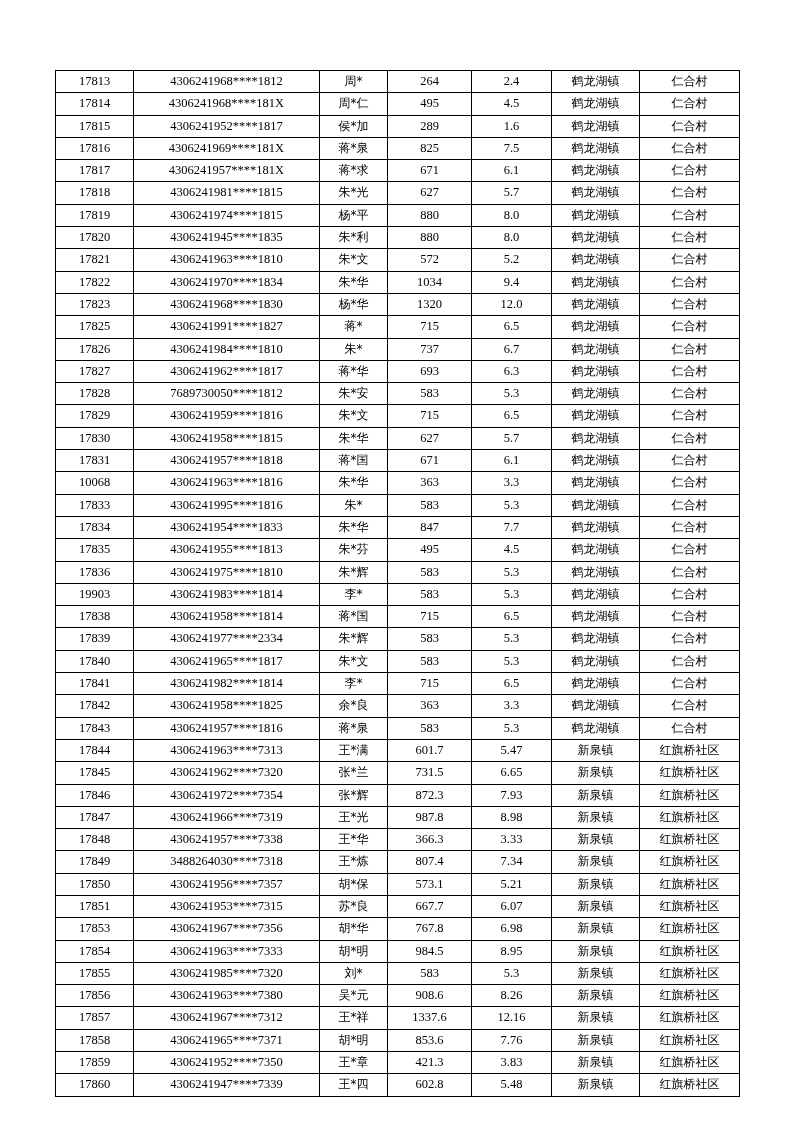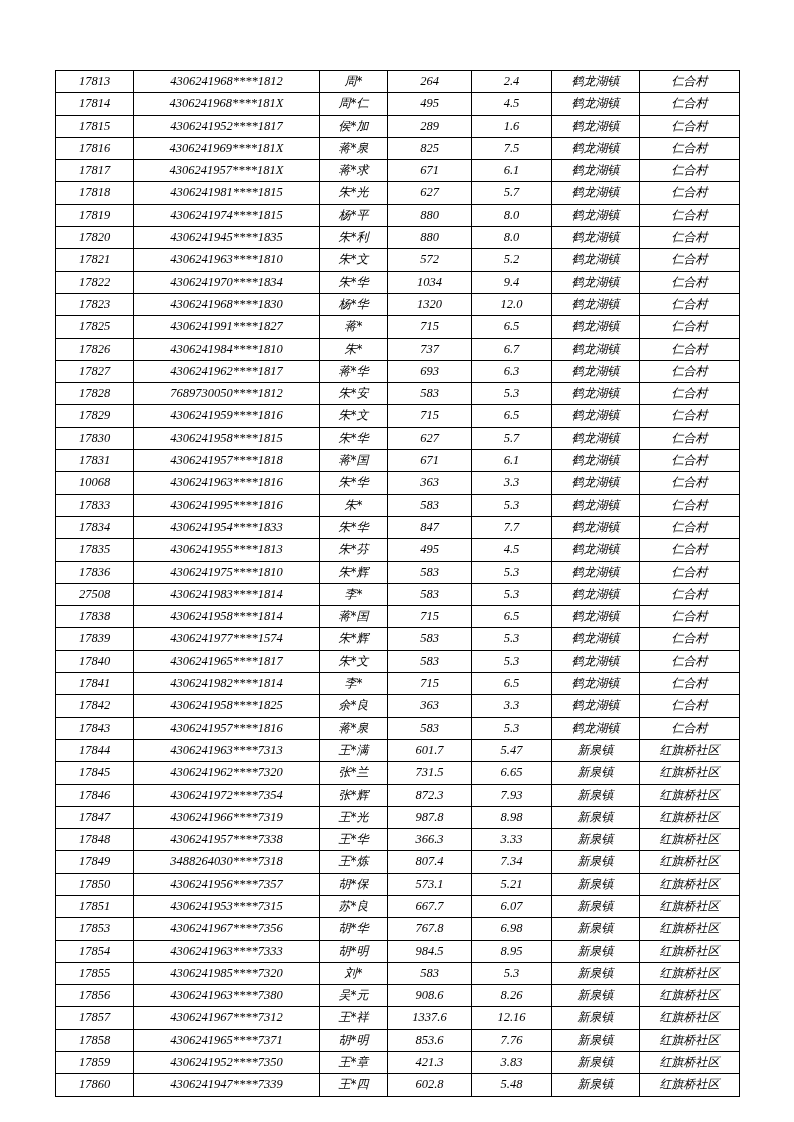--- a/index.html
+++ b/index.html
@@ -12,21 +12,20 @@
     height: 1122px;
     font-family: "Liberation Serif", "DejaVu Serif", serif;
     color: #000000;
   }
   .page {
     position: relative;
     width: 794px;
     height: 1122px;
     box-sizing: border-box;
     padding: 70px 55px 0 55px;
-    font-style: italic;
   }
   table.data-table {
     border-collapse: collapse;
     width: 684px;
     table-layout: fixed;
     font-size: 12.5px;
   }
   table.data-table td {
     border: 1px solid #000000;
     height: 21.3px;
@@ -262,40 +261,40 @@
         <tr>
           <td class="num">17836</td>
           <td class="num">4306241975****1810</td>
           <td class="cn">朱*辉</td>
           <td class="num">583</td>
           <td class="num">5.3</td>
           <td class="cn">鹤龙湖镇</td>
           <td class="cn">仁合村</td>
         </tr>
         <tr>
-          <td class="num">27508</td>
+          <td class="num">19903</td>
           <td class="num">4306241983****1814</td>
           <td class="cn">李*</td>
           <td class="num">583</td>
           <td class="num">5.3</td>
           <td class="cn">鹤龙湖镇</td>
           <td class="cn">仁合村</td>
         </tr>
         <tr>
           <td class="num">17838</td>
           <td class="num">4306241958****1814</td>
           <td class="cn">蒋*国</td>
           <td class="num">715</td>
           <td class="num">6.5</td>
           <td class="cn">鹤龙湖镇</td>
           <td class="cn">仁合村</td>
         </tr>
         <tr>
           <td class="num">17839</td>
-          <td class="num">4306241977****1574</td>
+          <td class="num">4306241977****2334</td>
           <td class="cn">朱*辉</td>
           <td class="num">583</td>
           <td class="num">5.3</td>
           <td class="cn">鹤龙湖镇</td>
           <td class="cn">仁合村</td>
         </tr>
         <tr>
           <td class="num">17840</td>
           <td class="num">4306241965****1817</td>
           <td class="cn">朱*文</td>

